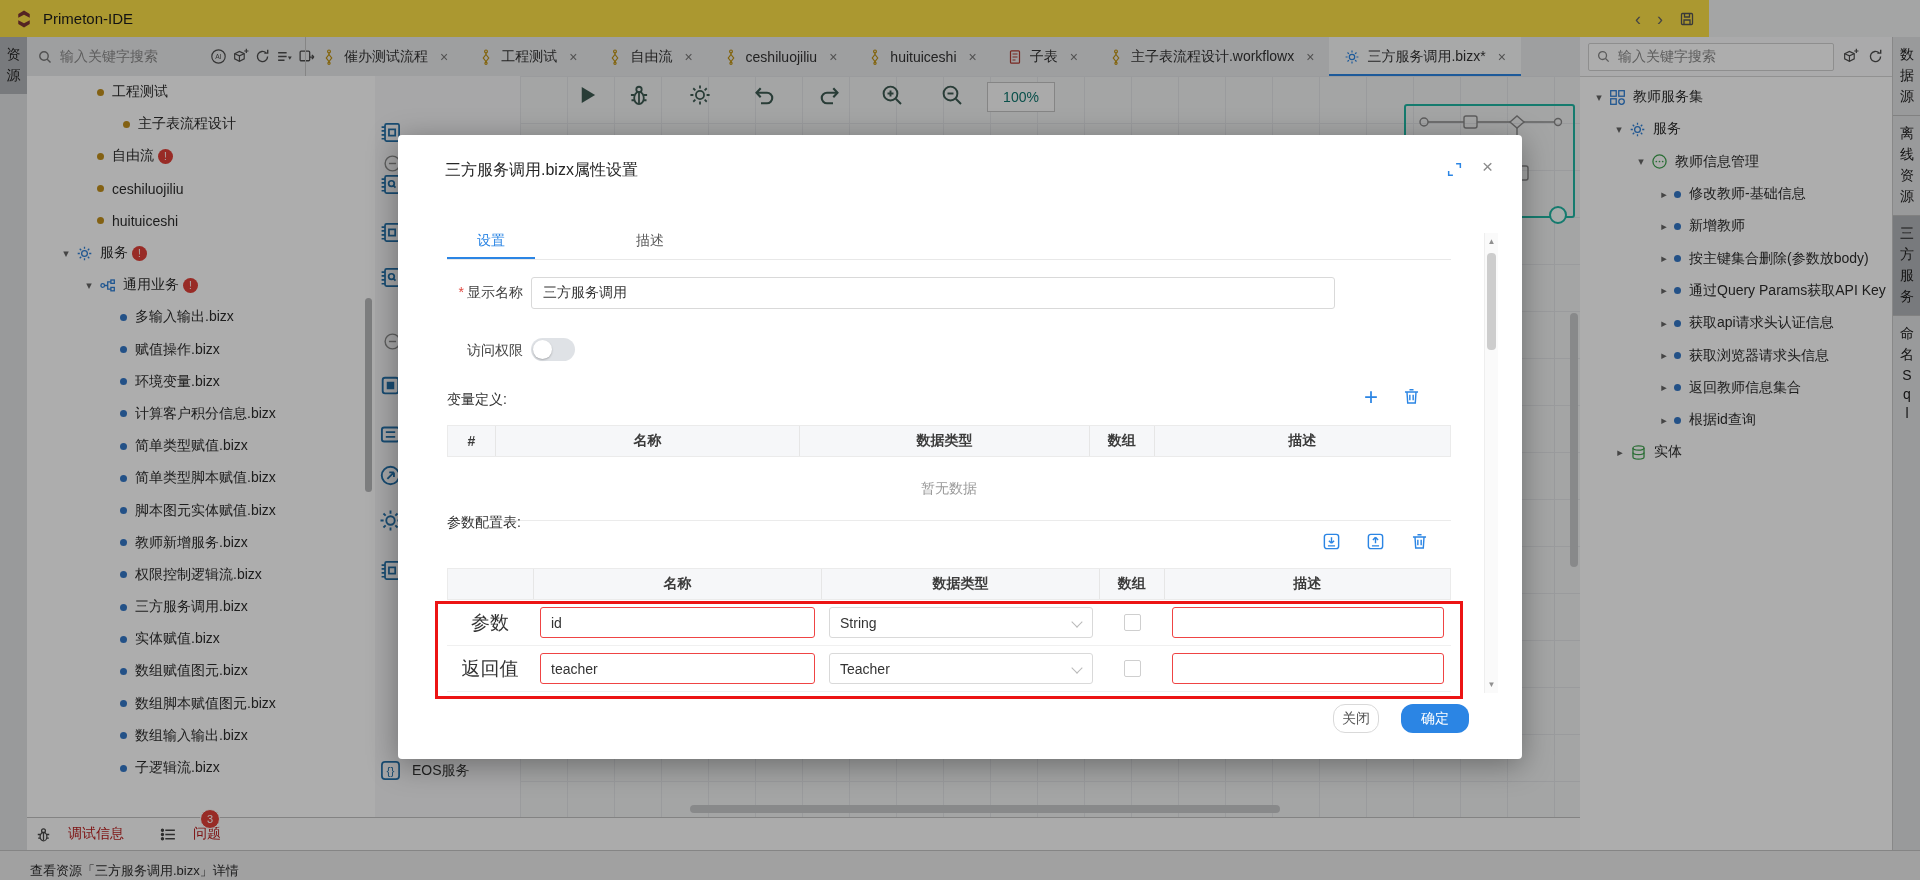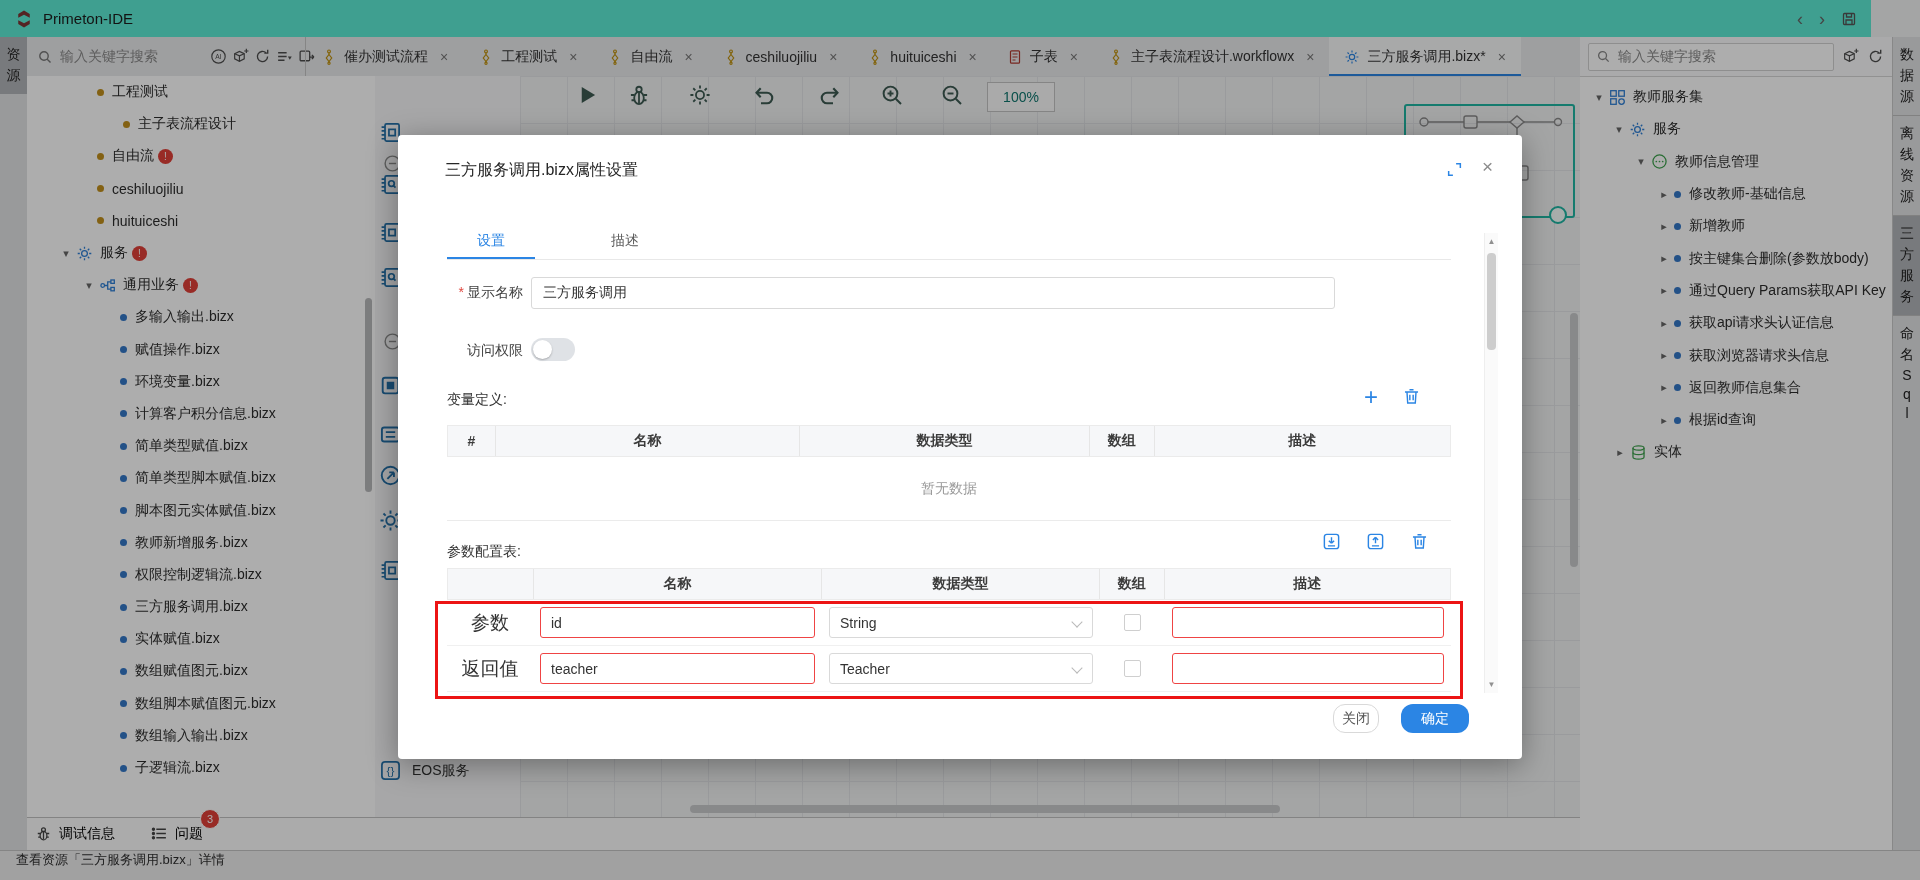--- a/index.html
+++ b/index.html
@@ -2,21 +2,21 @@
 <html><head>
 <meta charset="utf-8">
 <style>
   html,body{margin:0;padding:0;background:#666;}
   #app{position:relative;width:1920px;height:880px;overflow:hidden;background:#f2f3f4;
        font-family:"Liberation Sans",sans-serif;color:#2b2b2b;font-size:14px;}
   .abs{position:absolute;}
   .ic{display:inline-flex;align-items:center;justify-content:center;line-height:0;}
   .ic svg{width:100%;height:100%;}
   
-  .titlebar{left:0;top:0;width:1871px;height:37px;background:#5eead4;border-bottom:1px solid #d2d2d2;
+  .titlebar{left:0;top:0;width:1709px;height:37px;background:#fde047;border-bottom:1px solid #d2d2d2;
             display:flex;align-items:center;}
   .logo{width:20px;height:20px;margin-left:14px;color:#7c3434;}
   .apptitle{margin-left:9px;font-size:15px;color:#1c1c1c;}
   .winbtns{position:absolute;right:14px;top:0;height:37px;display:flex;align-items:center;gap:16px;color:#555;}
   .winbtns .nav{font-size:18px;line-height:1;color:#666;}
   
   .topbar{left:27px;top:37px;width:1865px;height:39px;background:#e9eaec;border-bottom:1px solid #c9c9c9;}
   .searchzone{position:absolute;left:0;top:0;width:278px;height:39px;display:flex;align-items:center;}
   .searchzone .ph, .rsearch .ph{color:#8a8a8a;font-size:14px;margin-left:7px;white-space:nowrap;overflow:hidden;}
   .hdricons{position:absolute;left:183px;top:0;height:39px;display:flex;align-items:center;gap:5px;color:#4d4d4d;}
@@ -66,35 +66,35 @@
   .rpanel{left:1580px;top:37px;width:312px;height:813px;background:#fff;}
   .rhead{position:absolute;left:0;top:0;width:312px;height:39px;border-bottom:1px solid #d6d6d6;display:flex;align-items:center;background:#fbfbfc;}
   .rsearch{display:flex;align-items:center;flex:1;margin-left:8px;}
   .rheadicons{display:flex;gap:8px;margin:0 8px;color:#4d4d4d;}
   .rheadicons .ic{width:17px;height:17px;}
   .rtree{position:absolute;left:0;top:44px;width:312px;}
   .rtree .trow{height:32.3px;}
   
   .bottombar{left:27px;top:817px;width:1553px;height:33px;background:#fdfdfd;border-top:1px solid #c2c2c2;
              display:flex;align-items:center;gap:36px;padding-left:8px;box-sizing:border-box;}
-  .bbitem{display:flex;align-items:flex-start;gap:7px;color:#000000;position:relative;}
+  .bbitem{display:flex;align-items:flex-end;gap:16px;color:#b91c1c;position:relative;}
   .bbitem .ic{width:17px;height:17px;color:#444;}
   .bbadge{position:absolute;left:173px;top:-9px;width:18px;height:18px;border-radius:50%;background:#e04038;color:#fff;
           display:flex;align-items:center;justify-content:center;font-size:11px;border:1px solid #fff;}
   .statusbar{left:0;top:850px;width:1920px;height:30px;background:#ededee;border-top:1px solid #c5c5c5;
-             display:flex;align-items:flex-start;padding-left:16px;box-sizing:border-box;font-size:13px;color:#2f2f2f;}
+             display:flex;align-items:flex-end;padding-left:30px;box-sizing:border-box;font-size:13px;color:#2f2f2f;}
   
   .backdrop{left:0;top:0;width:1920px;height:880px;background:rgba(0,0,0,.32);z-index:40;}
   .modal{left:398px;top:135px;width:1124px;height:624px;background:#fff;border-radius:4px;z-index:50;
          box-shadow:0 6px 30px rgba(0,0,0,.35);}
   .mtitle{position:absolute;left:47px;top:25px;font-size:16px;color:#262626;}
   .mwin{position:absolute;top:26px;display:flex;color:#2b85e4;}
   .mmax{left:1048px;width:17px;height:17px;}
   .mclose{left:1084px;top:22px;font-size:19px;color:#8c8c8c;position:absolute;line-height:1;}
-  .mtabs{position:absolute;left:49px;top:88px;width:1004px;height:36px;border-bottom:1px solid #e8e8e8;display:flex;}
+  .mtabs{position:absolute;left:49px;top:88px;width:1004px;height:36px;border-bottom:1px solid #e8e8e8;display:flex;gap:25px;}
   .mtab{width:88px;text-align:center;line-height:34px;color:#595959;margin-right:46px;}
   .mtab.active{color:#2b85e4;border-bottom:2px solid #2b85e4;}
   .flabel{position:absolute;width:84px;text-align:right;color:#404040;font-size:14px;}
   .req{color:#e0473f;margin-right:3px;}
   .minput{position:absolute;height:32px;border:1px solid #d9d9d9;border-radius:3px;box-sizing:border-box;
           font:14px "Liberation Sans",sans-serif;color:#333;padding:0 11px;background:#fff;outline:none;}
   .toggle{position:absolute;width:44px;height:23px;border-radius:12px;background:#dfe2e6;}
   .toggle .knob{position:absolute;left:2px;top:2px;width:19px;height:19px;border-radius:50%;background:#fff;
                 box-shadow:0 1px 2px rgba(0,0,0,.25);}
   .seclabel{position:absolute;left:49px;font-size:14px;color:#333;}
@@ -803,21 +803,21 @@
         <div class="thead">
           <span class="th" style="width:48px">#</span>
           <span class="th" style="width:305px">名称</span>
           <span class="th" style="width:290px">数据类型</span>
           <span class="th" style="width:65px">数组</span>
           <span class="th" style="width:296px">描述</span>
         </div>
         <div class="tempty">暂无数据</div>
       </div>
 
-    <span class="seclabel" style="top:408px;">参数配置表:</span>
+    <span class="seclabel" style="top:379px;">参数配置表:</span>
     <span class="secicons" style="left:924px;top:397px;gap:25px;">
       <span class="ic">
         <svg viewBox="0 0 16 16" fill="none" stroke="currentColor" stroke-width="1.2">
             <rect x="2" y="2" width="12" height="12" rx="2"></rect>
             <path d="M8 4.5v5m0 0 2.2-2.2M8 9.5 5.8 7.3M5 11.7h6"></path>
           </svg>
       </span>
       <span class="ic">
         <svg viewBox="0 0 16 16" fill="none" stroke="currentColor" stroke-width="1.2">
             <rect x="2" y="2" width="12" height="12" rx="2"></rect>

